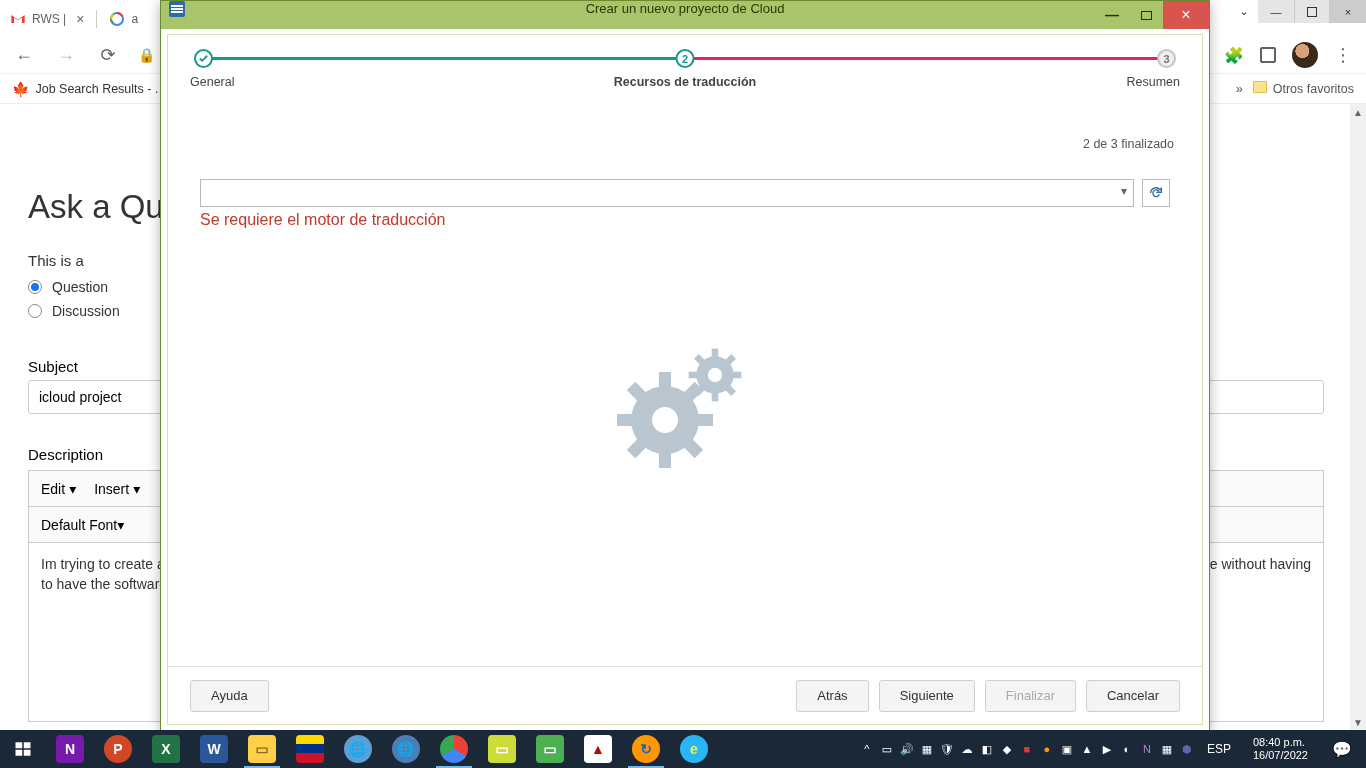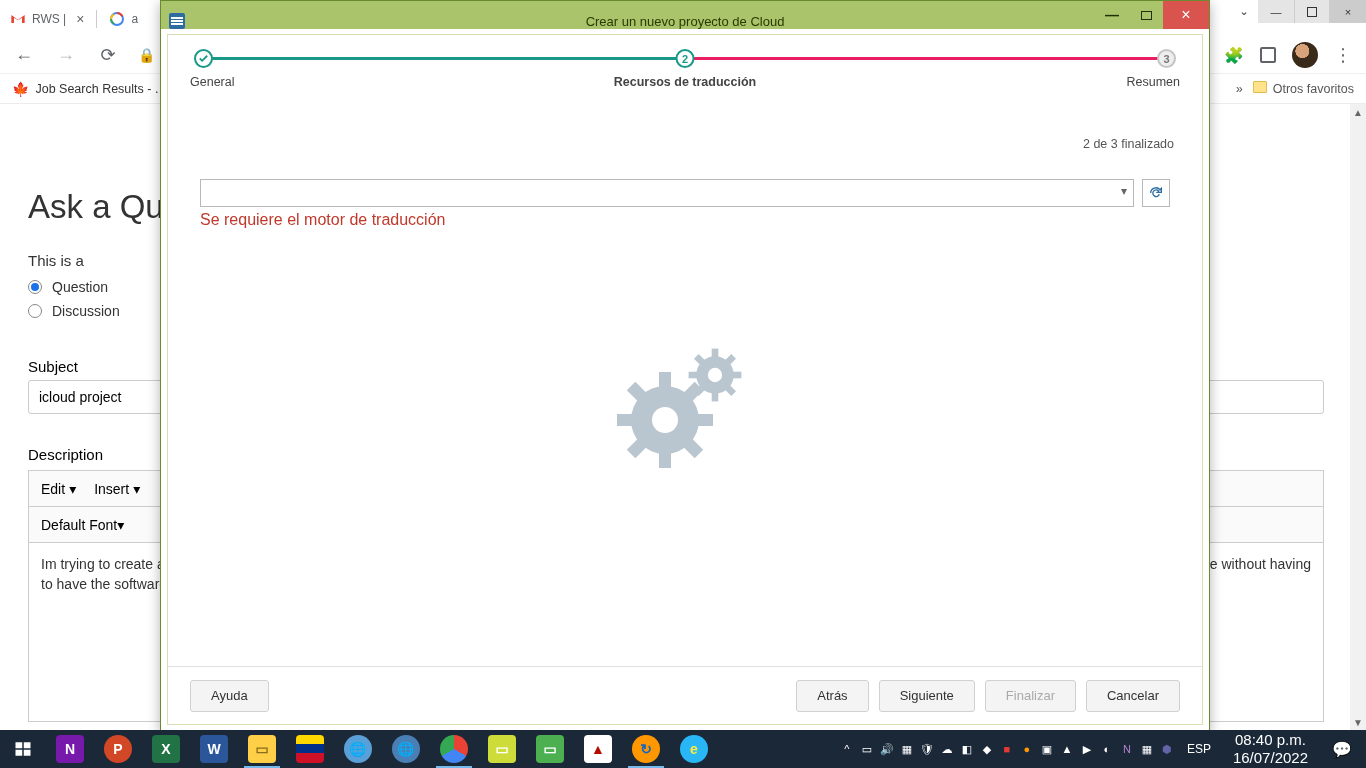--- a/index.html
+++ b/index.html
@@ -46,21 +46,21 @@
 
   
   .win-ctrls { position:absolute; top:0; right:0; height:23px; display:flex; }
   .win-btn { width:36px; height:23px; display:flex; align-items:center; justify-content:center; background:#e5e5e5; color:#333; font-size:11px; }
   .win-btn.chev { width:28px; background:transparent; }
   .win-btn.mid { border-left:1px solid #ccc; border-right:1px solid #ccc; }
   .win-btn.close { background:#ccc; }
 
   
   .dialog { position:absolute; left:160px; top:0; width:1050px; height:732px; background:#fff; border:1px solid #6a8a2e; box-shadow:0 3px 12px rgba(0,0,0,.3); z-index:50; }
-  .dlg-title { height:28px; background:#a9c46a; display:flex; align-items:flex-end; color:#333; font-size:13px; position:relative; }
+  .dlg-title { height:28px; background:#a9c46a; display:flex; align-items:flex-start; color:#333; font-size:13px; position:relative; }
   .dlg-icon { width:16px; height:16px; margin:0 8px; background:#2d6ca2; border-radius:2px; display:inline-block; position:relative; }
   .dlg-icon::after { content:""; position:absolute; left:2px; top:4px; width:12px; height:2px; background:#fff; box-shadow:0 3px 0 #fff, 0 6px 0 #fff; }
   .dlg-title-text { position:absolute; left:0; right:0; text-align:center; color:#2a3a00; }
   .dlg-winbtns { margin-left:auto; display:flex; height:100%; }
   .dwb { width:34px; display:flex; align-items:center; justify-content:center; color:#20320a; font-size:14px; position:relative; z-index:2; }
   .dwb.min { font-weight:bold; }
   .dwb.max .sq { width:11px; height:9px; border:1.5px solid #20320a; display:block; }
   .dwb.cls { background:#d9534f; color:#fff; width:46px; font-size:16px; }
 
   .dlg-body { position:absolute; left:6px; right:6px; top:33px; bottom:6px; background:#fff; border:1px solid #d6e0b4; }
@@ -110,21 +110,21 @@
   .tb-left { display:flex; align-items:center; height:100%; }
   .tb-btn { width:48px; height:100%; display:flex; align-items:center; justify-content:center; color:#fff; }
   .tb-btn.start { width:46px; }
   .tb-btn.start svg { width:18px; height:18px; }
   .tb-app { width:48px; height:100%; display:flex; align-items:center; justify-content:center; position:relative; }
   .tb-app.active::after { content:""; position:absolute; bottom:0; left:6px; right:6px; height:2px; background:#76b9ed; }
   .app-ic { width:28px; height:28px; border-radius:4px; display:flex; align-items:center; justify-content:center; font-size:14px; font-weight:bold; color:#fff; }
   .tb-tray { margin-left:auto; display:flex; align-items:center; height:100%; gap:4px; padding-right:4px; }
   .tray-ic { width:16px; height:16px; display:flex; align-items:center; justify-content:center; color:#fff; font-size:11px; }
   .tb-lang { color:#fff; font-size:12px; padding:0 8px; }
-  .tb-clock { color:#fff; font-size:15px; line-height:1.2; text-align:center; padding:0 10px; }
+  .tb-clock { color:#fff; font-size:11px; line-height:1.2; text-align:left; padding:0 10px; }
   .tb-notif { width:40px; height:100%; display:flex; align-items:center; justify-content:center; color:#fff; }
 
   .page-scroll { position:absolute; right:0; top:104px; bottom:38px; width:16px; background:#f1f1f1; }
   .page-scroll .up, .page-scroll .dn { height:16px; display:flex; align-items:center; justify-content:center; color:#666; font-size:10px; }
   .page-scroll .dn { position:absolute; bottom:0; left:0; right:0; }
 </style>
 </head>
 <body>
 
 <div class="browser-tabs">

